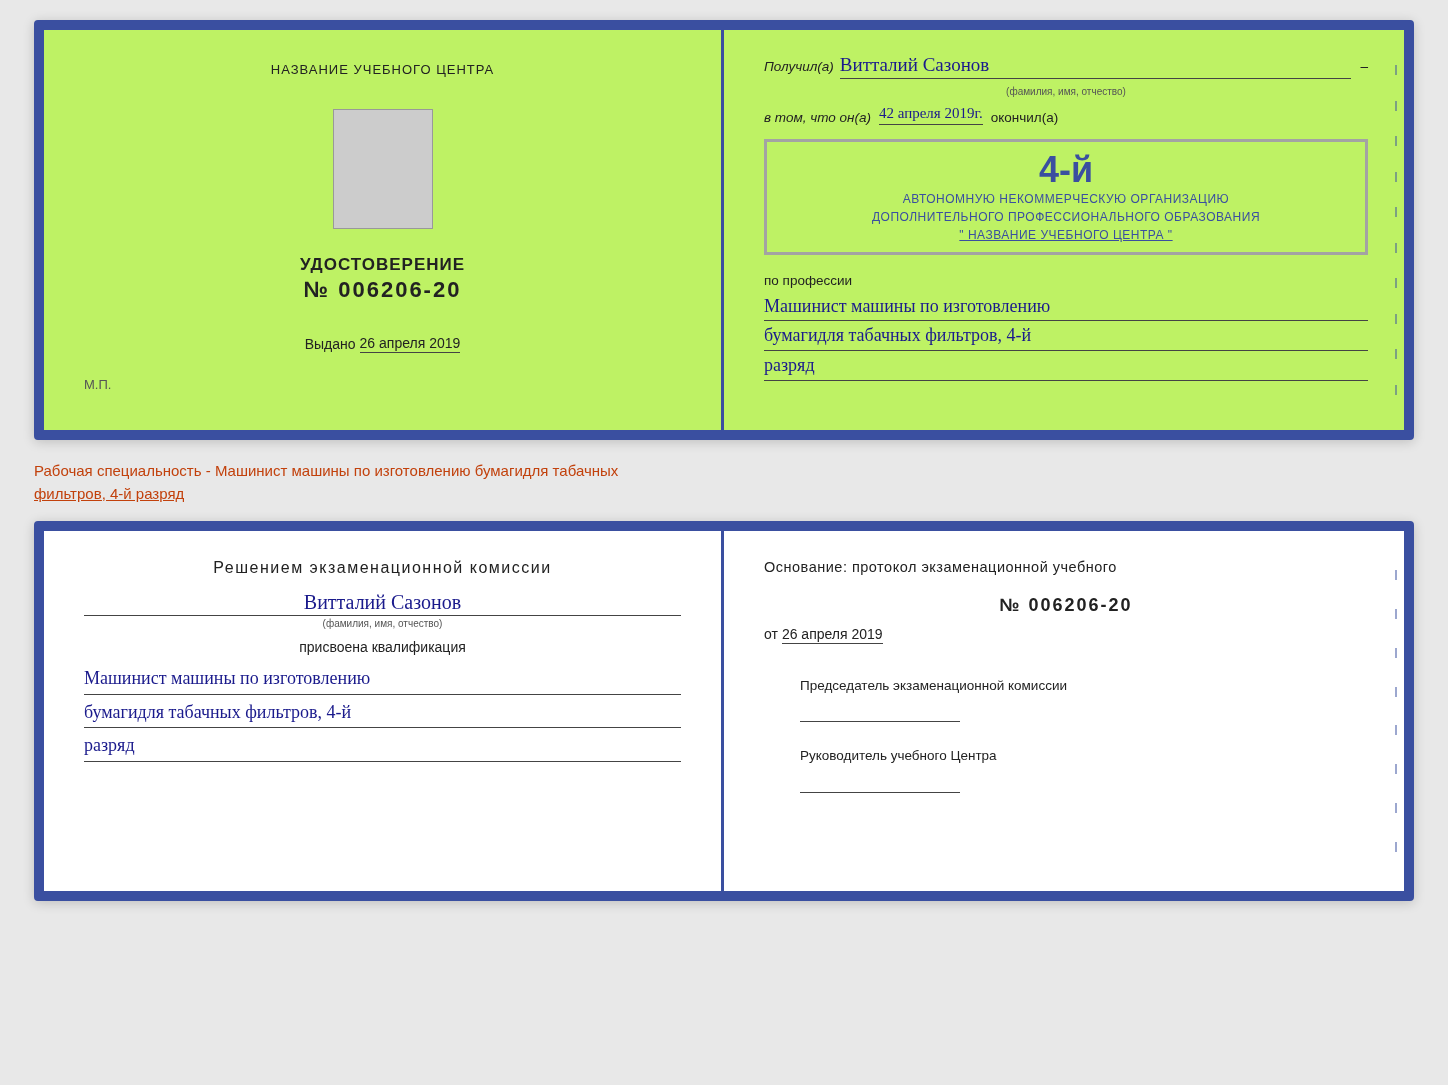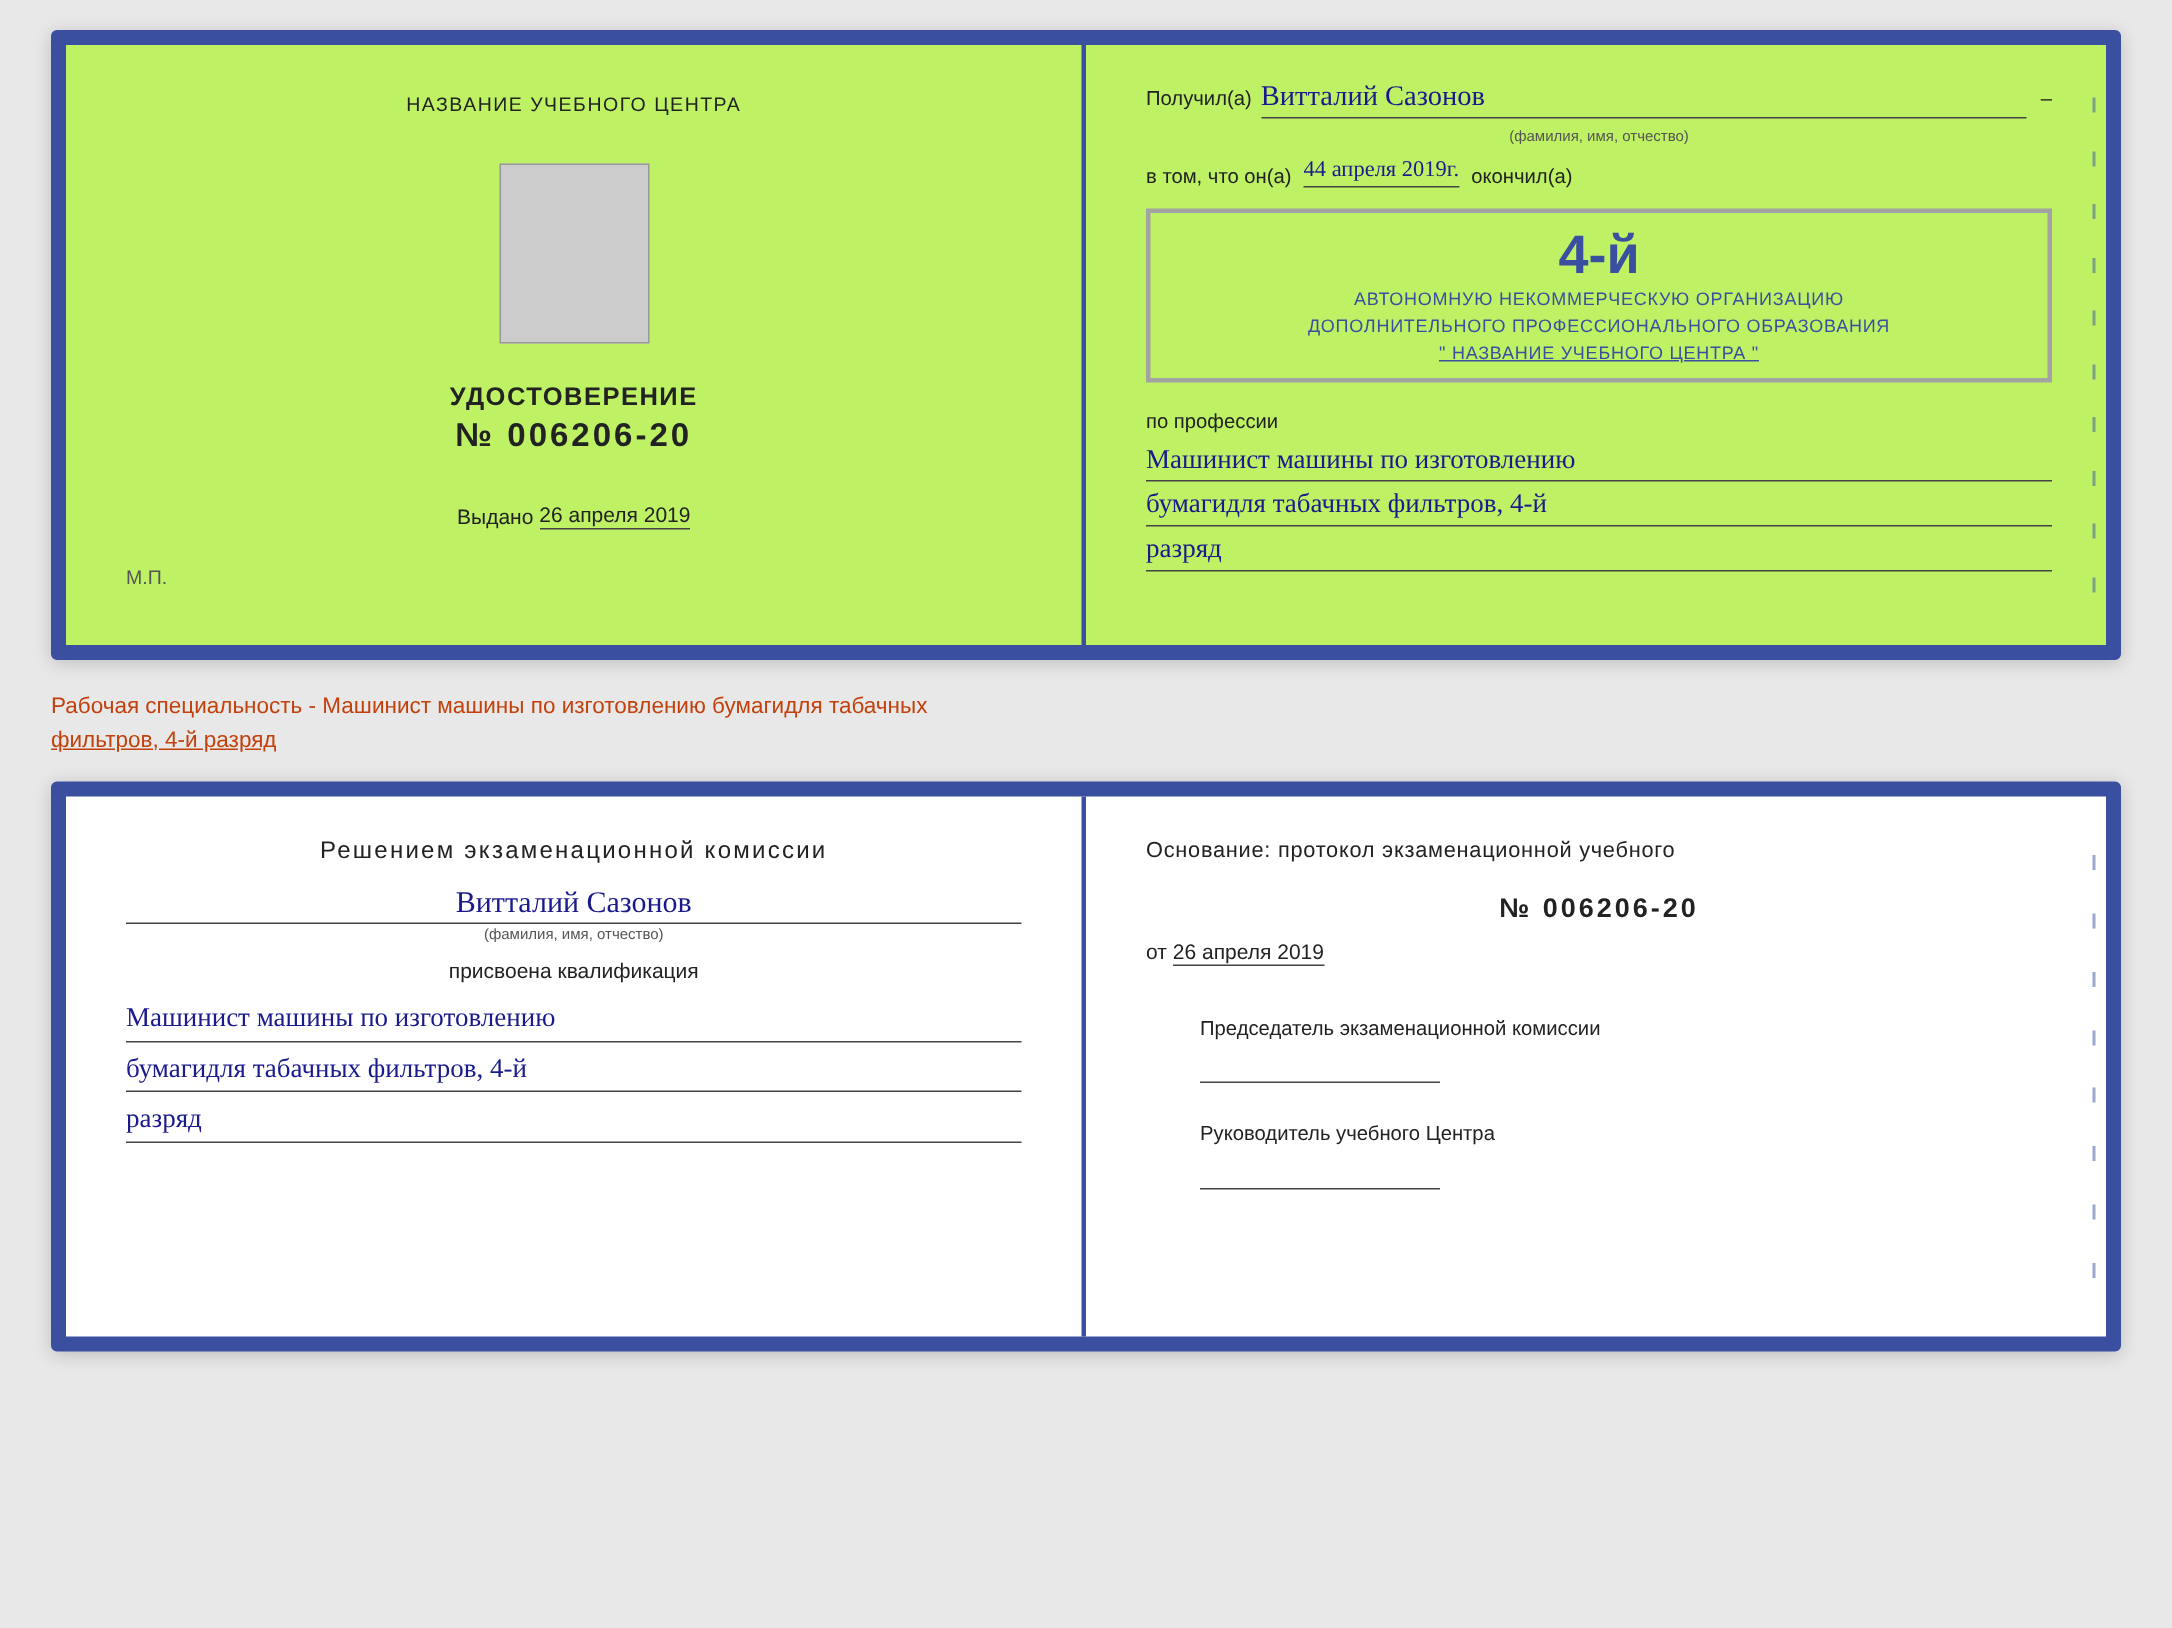--- a/index.html
+++ b/index.html
@@ -115,20 +115,21 @@
       align-items: baseline;
       gap: 6px;
       margin-bottom: 6px;
       flex-wrap: nowrap;
     }
     .cert-label-text {
       font-size: 13.5px;
       color: #222;
       font-family: Arial, sans-serif;
       white-space: nowrap;
+      font-style: italic;
     }
     .cert-handwritten {
       font-family: 'Segoe Script', 'Bradley Hand', cursive;
       font-size: 19px;
       color: #1a1a8c;
       border-bottom: 1px solid #444;
       padding-bottom: 2px;
       flex: 1;
     }
     .cert-subfootnote {
@@ -394,21 +395,21 @@
   <div class="cert-right">
     <div class="cert-recipient-row">
       <span class="cert-label-text">Получил(а)</span>
       <span class="cert-handwritten">Витталий Сазонов</span>
       <span class="cert-label-text">&nbsp;–</span>
     </div>
     <span class="cert-subfootnote">(фамилия, имя, отчество)</span>
 
     <div class="cert-date-row">
       <span class="cert-label-text">в том, что он(а)</span>
-      <span class="cert-date-handwritten">44 апреля 2019г.</span>
+      <span class="cert-date-handwritten">42 апреля 2019г.</span>
       <span class="cert-okoncil">окончил(а)</span>
     </div>
 
     <div class="cert-stamp-block">
       <div class="cert-stamp-big">4-й</div>
       <div class="cert-stamp-text">АВТОНОМНУЮ НЕКОММЕРЧЕСКУЮ ОРГАНИЗАЦИЮ</div>
       <div class="cert-stamp-text">ДОПОЛНИТЕЛЬНОГО ПРОФЕССИОНАЛЬНОГО ОБРАЗОВАНИЯ</div>
       <div class="cert-stamp-text underline-text">" НАЗВАНИЕ УЧЕБНОГО ЦЕНТРА "</div>
     </div>
 

